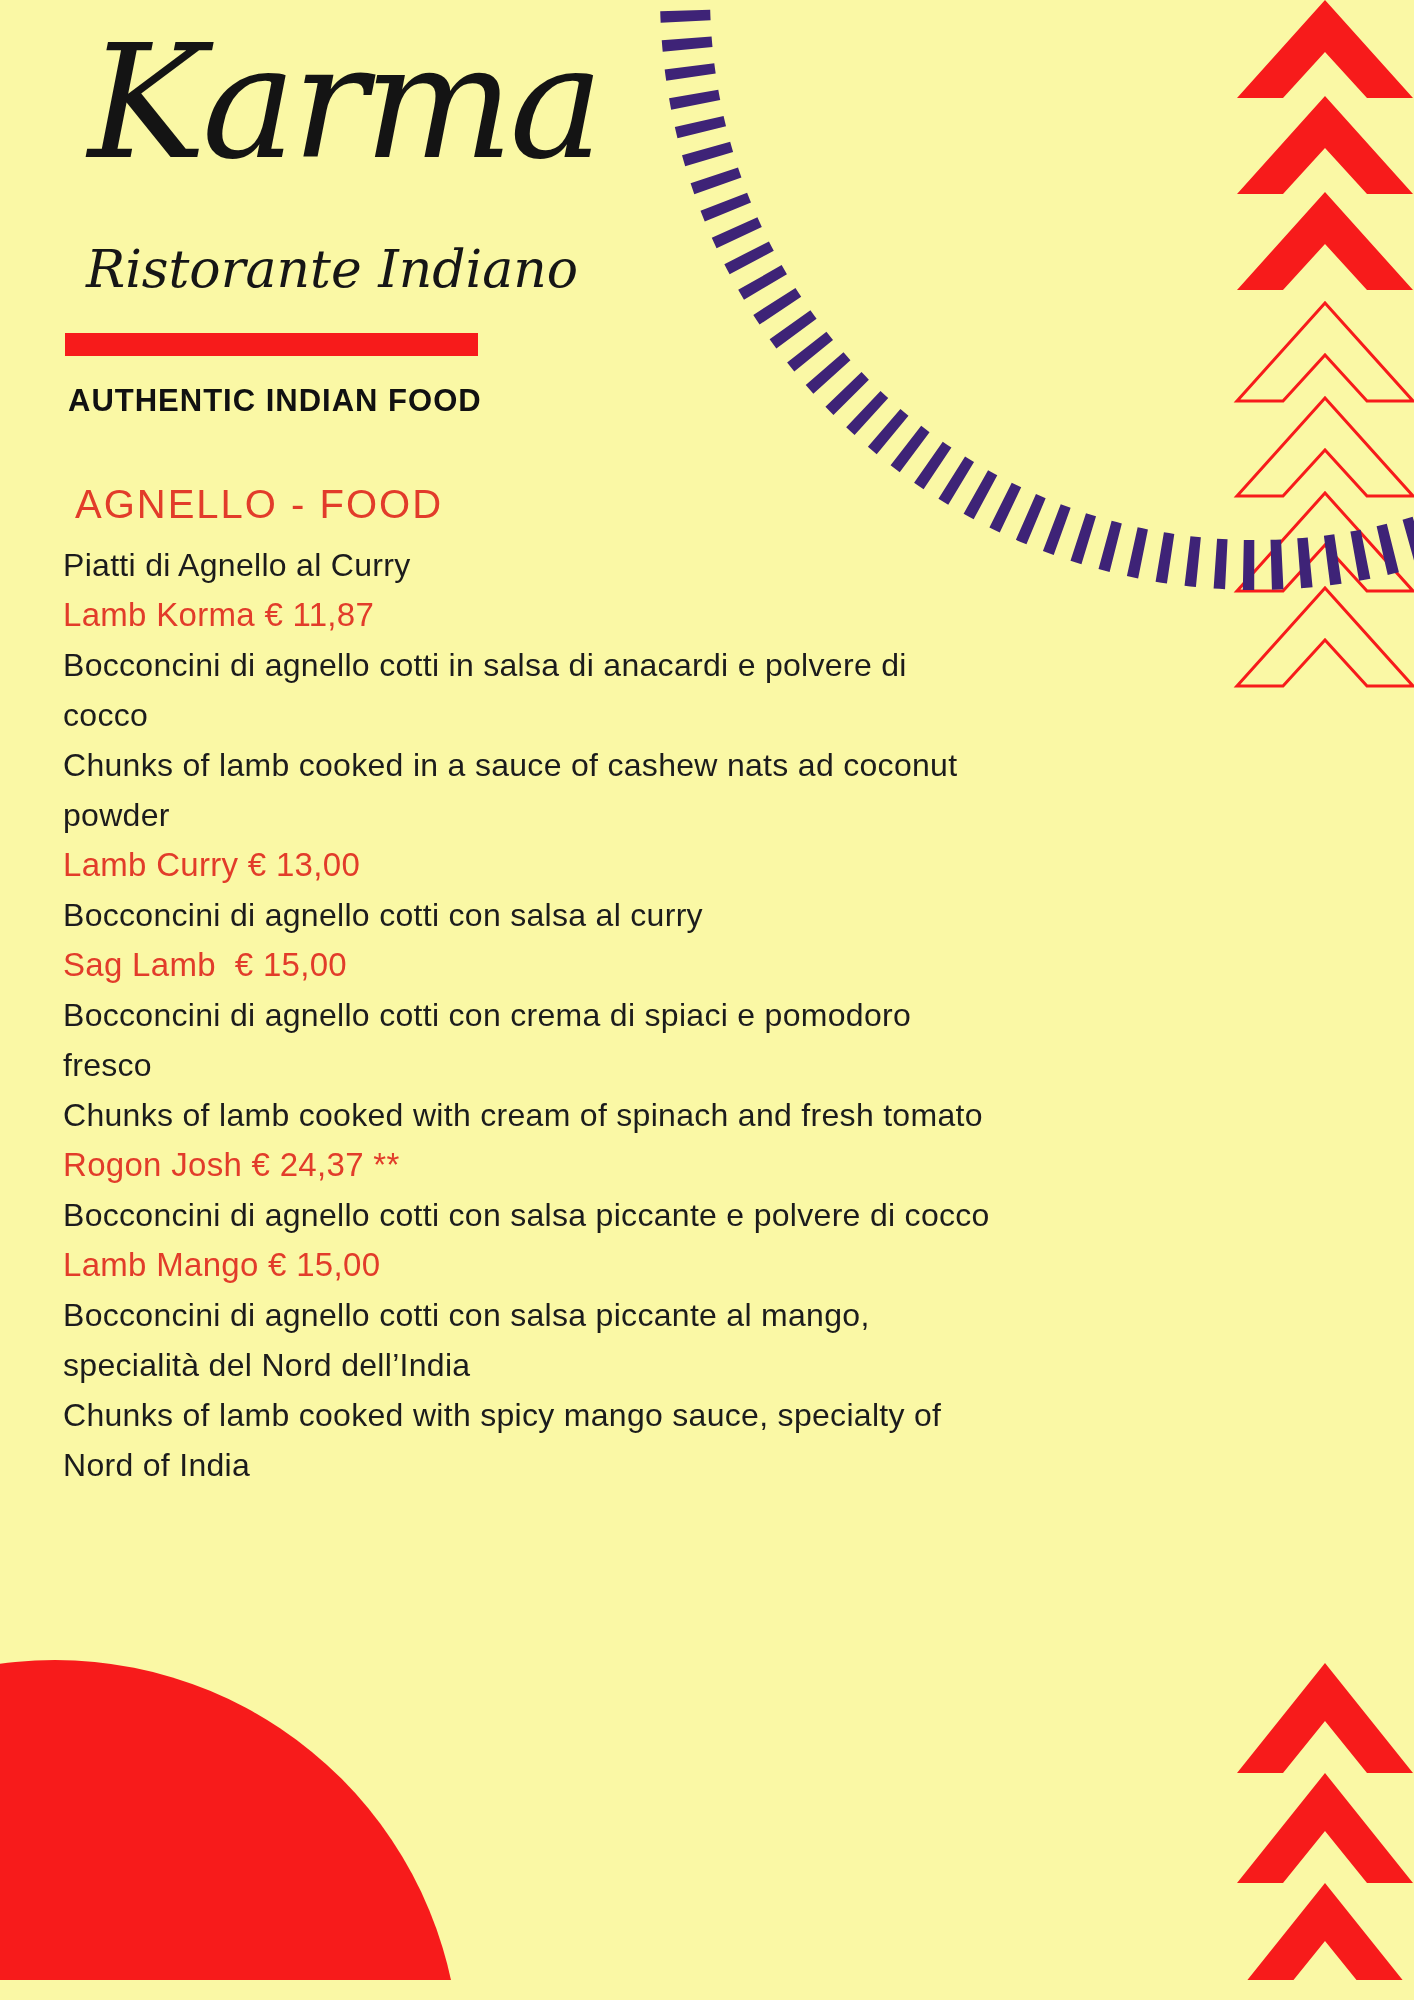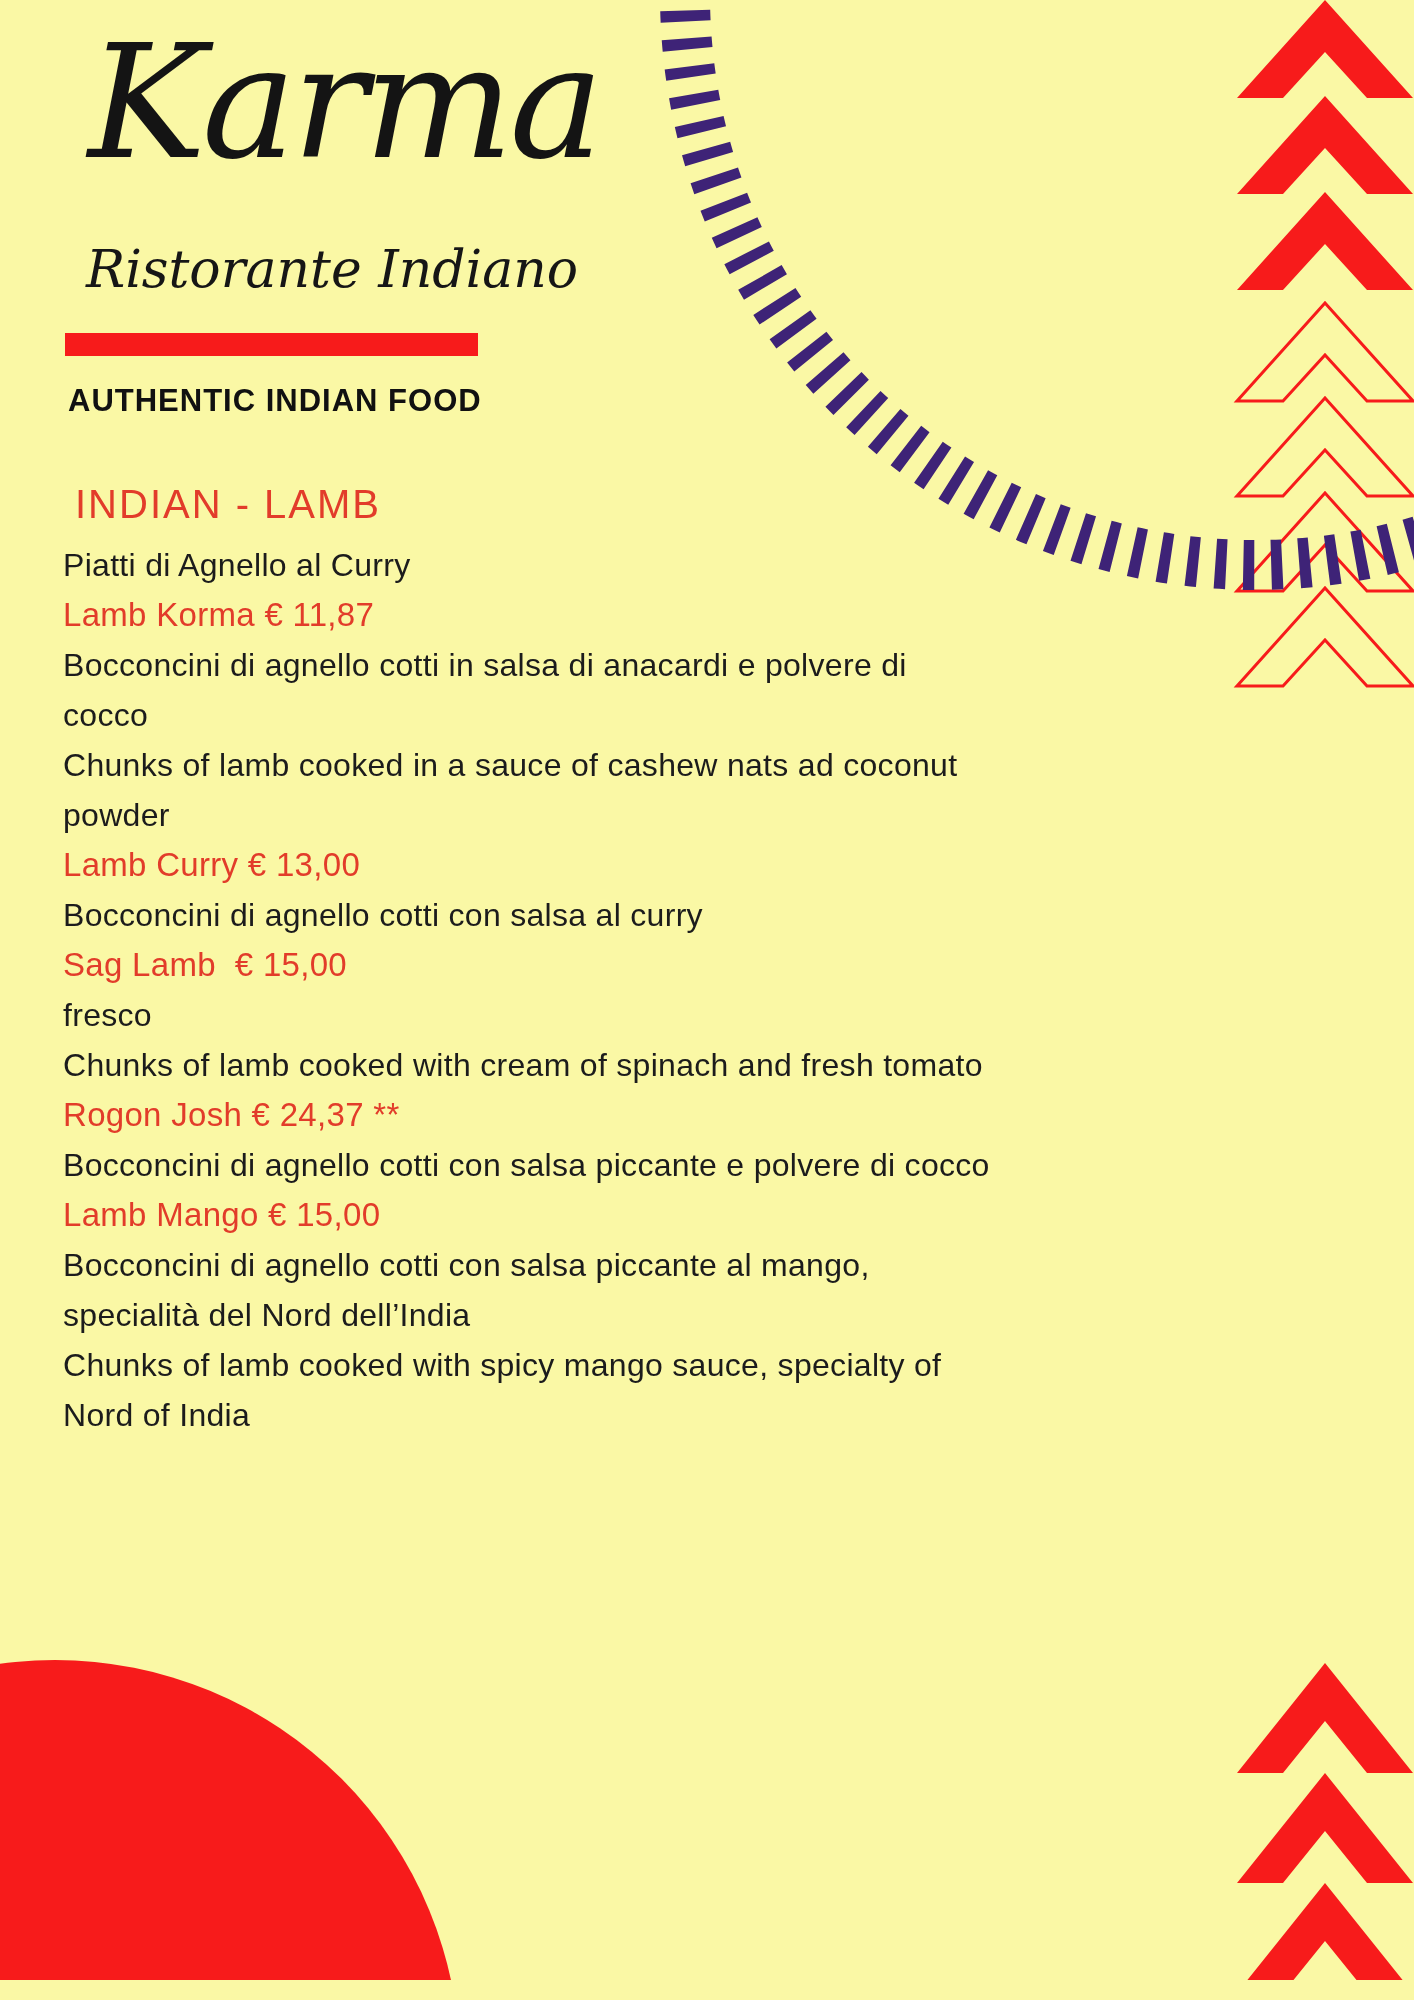--- a/index.html
+++ b/index.html
@@ -100,34 +100,35 @@
   <div class="content">
 
     <header>
       <div class="brand-name">Karma</div>
       <div class="brand-subtitle">Ristorante Indiano</div>
       <div class="red-bar"></div>
       <div class="brand-tagline">AUTHENTIC INDIAN FOOD</div>
     </header>
 
     <main class="menu">
-      <h2 class="section-title">INDIAN - LAMB</h2>
+      <h2 class="section-title">AGNELLO - FOOD</h2>
 
       <div class="line">Piatti di Agnello al Curry</div>
 
       <div class="line red">Lamb Korma € 11,87</div>
       <div class="line">Bocconcini di agnello cotti in salsa di anacardi e polvere di</div>
       <div class="line">cocco</div>
       <div class="line">Chunks of lamb cooked in a sauce of cashew nats ad coconut</div>
       <div class="line">powder</div>
 
       <div class="line red">Lamb Curry € 13,00</div>
       <div class="line">Bocconcini di agnello cotti con salsa al curry</div>
 
       <div class="line red">Sag Lamb  € 15,00</div>
+      <div class="line">Bocconcini di agnello cotti con crema di spiaci e pomodoro</div>
       <div class="line">fresco</div>
       <div class="line">Chunks of lamb cooked with cream of spinach and fresh tomato</div>
 
       <div class="line red">Rogon Josh € 24,37 **</div>
       <div class="line">Bocconcini di agnello cotti con salsa piccante e polvere di cocco</div>
 
       <div class="line red">Lamb Mango € 15,00</div>
       <div class="line">Bocconcini di agnello cotti con salsa piccante al mango,</div>
       <div class="line">specialità del Nord dell’India</div>
       <div class="line">Chunks of lamb cooked with spicy mango sauce, specialty of</div>

